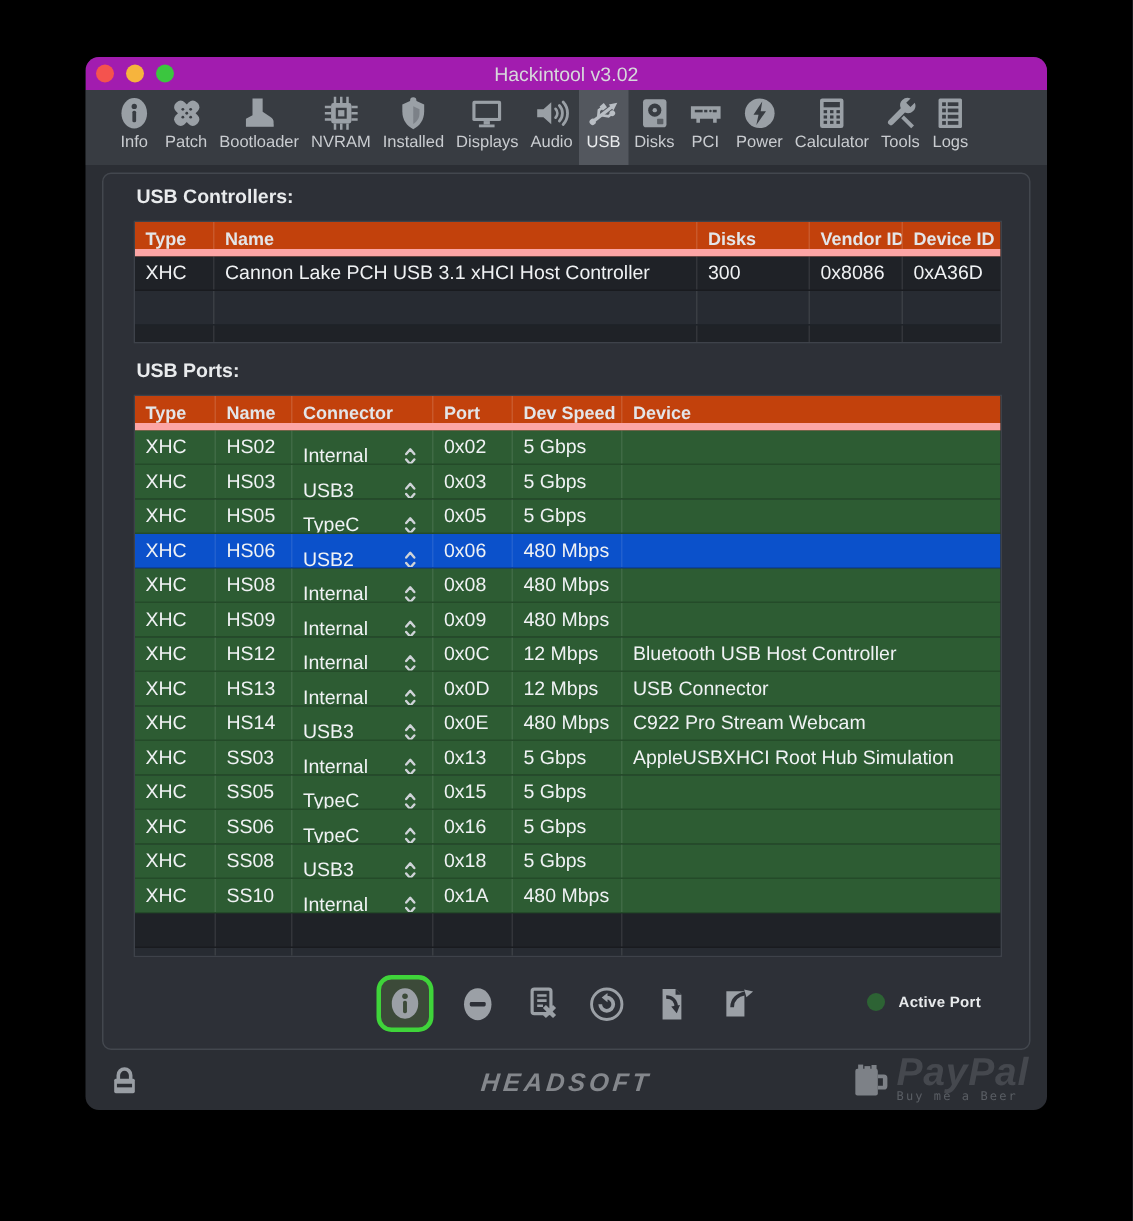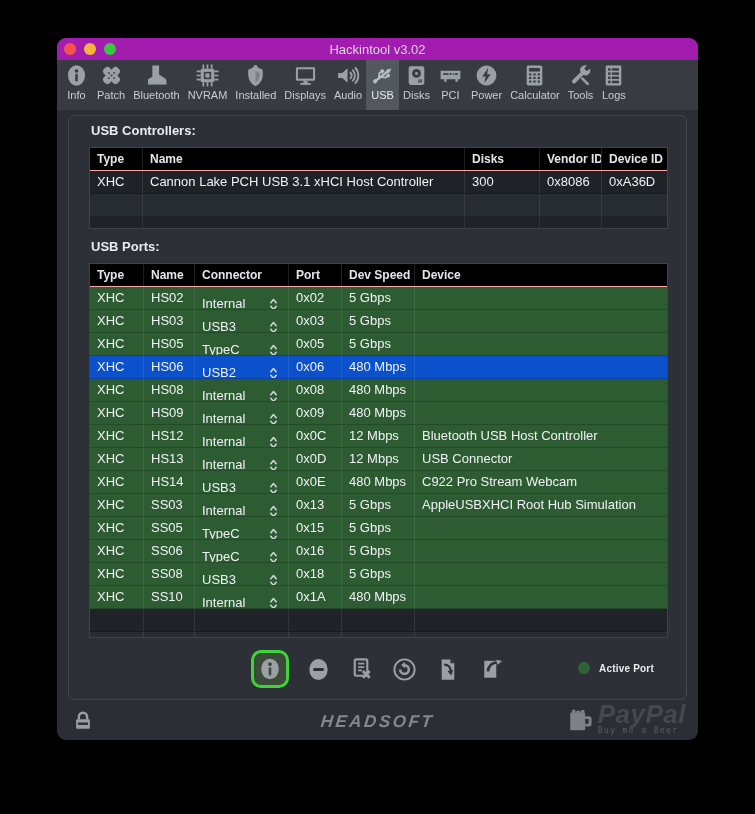--- a/index.html
+++ b/index.html
@@ -17,21 +17,21 @@
     height:22px; background:#a21caf; position:relative;
     display:flex; align-items:center; justify-content:center;
   }
   .traffic { position:absolute; left:7px; top:0; height:22px; display:flex; align-items:center; gap:8px; }
   .tl { width:12px; height:12px; border-radius:50%; display:inline-block; }
   .tl.red { background:#f4534e; } .tl.yellow { background:#f6b43d; } .tl.green { background:#3bc63f; }
   .title { font-size:13px; color:#d7d9db; }
   
   .toolbar {
     height:50px; background:#383c42; display:flex; align-items:stretch;
-    padding-left:3px; --icon-bg:#383c42;
+    padding-left:16px; --icon-bg:#383c42;
   }
   .tb-item { display:flex; flex-direction:column; align-items:center; justify-content:flex-start; padding:3px 4px 2px; }
   .tb-item.selected { background:#53575e; --icon-bg:#53575e; }
   .tb-icon { width:25px; height:25px; color:#9aa0a6; }
   .tb-icon svg { width:100%; height:100%; display:block; }
   .tb-item.selected .tb-icon { color:#b9bec4; }
   .tb-label { font-size:11px; color:#c9ccd0; margin-top:1px; white-space:nowrap; }
   .tb-item.selected .tb-label { color:#e8eaec; }
   
   .groupbox {
@@ -42,21 +42,21 @@
   .lbl-controllers { top:7px; } .lbl-ports { top:123px; }
   .table {
     position:absolute; left:20px; width:579px; background:#1f2227;
     border:1px solid #3e424a; box-sizing:border-box; overflow:hidden;
   }
   .controllers { top:31px; height:82px; }
   .ports { top:147px; height:375px; }
   .trow { display:grid; height:23px; box-sizing:border-box; }
   .controllers .trow { grid-template-columns:53px 322px 75px 62px 67px; }
   .ports .trow { grid-template-columns:54px 51px 94px 53px 73px 254px; }
-  .thead .trow { background:#000000; border-bottom:1px solid #fca5a5; }
+  .thead .trow { background:#c2410c; border-bottom:5px solid #fca5a5; }
   .hcell {
     font-size:12px; font-weight:bold; color:#e3e5e8; padding-left:7px; line-height:22px;
     border-right:1px solid rgba(255,255,255,0.13); box-sizing:border-box; white-space:nowrap; overflow:hidden;
   }
   .hcell:last-child { border-right:none; }
   .cell {
     font-size:13px; color:#f0f2f4; padding-left:7px; line-height:22px;
     border-right:1px solid rgba(255,255,255,0.09); box-sizing:border-box; white-space:nowrap; overflow:hidden;
   }
   .cell:last-child { border-right:none; }
@@ -146,21 +146,21 @@
         </span>
         <span class="tb-label">Patch</span>
       </div>
       <div class="tb-item">
         <span class="tb-icon">
           <svg viewBox="0 0 24 24" fill="currentColor">
             <path d="M8 2.5h6.5v8.5l4.8 3.2c1.7 1.1 2.2 1.9 2.2 3.3v3H3.8v-5l4.2-2.3z"></path>
             <path d="M3.8 19h17.7v1.8H3.8z" opacity="0.55"></path>
           </svg>
         </span>
-        <span class="tb-label">Bluetooth</span>
+        <span class="tb-label">Bootloader</span>
       </div>
       <div class="tb-item">
         <span class="tb-icon">
           <svg viewBox="0 0 24 24">
             <g stroke="currentColor" stroke-width="1.6">
               <path d="M8 1.5v4M12 1.5v4M16 1.5v4M8 18.5v4M12 18.5v4M16 18.5v4M1.5 8h4M1.5 12h4M1.5 16h4M18.5 8h4M18.5 12h4M18.5 16h4"></path>
             </g>
             <rect x="5.5" y="5.5" width="13" height="13" rx="1.5" fill="currentColor"></rect>
             <rect x="8.5" y="8.5" width="7" height="7" fill="var(--icon-bg)"></rect>
             <rect x="10" y="10" width="4" height="4" fill="currentColor"></rect>

